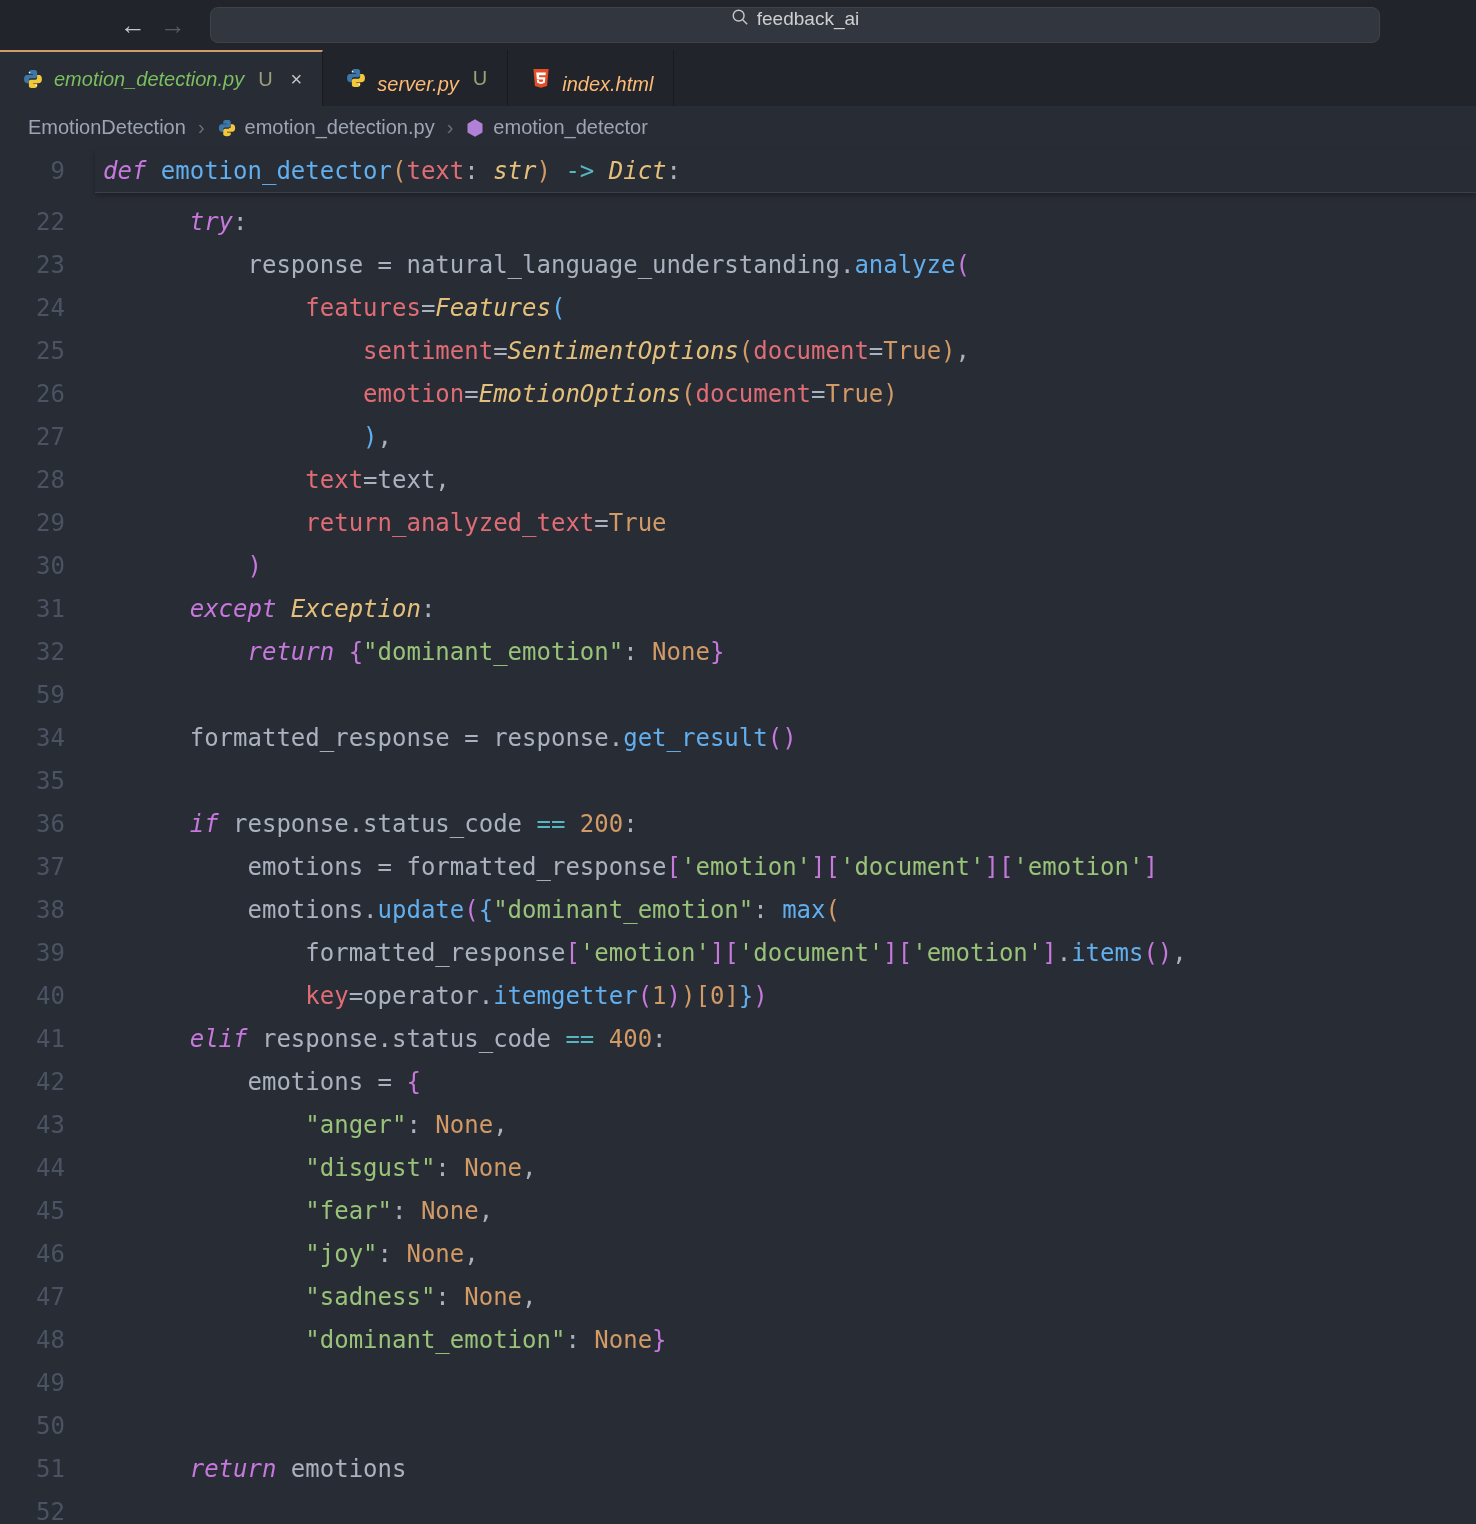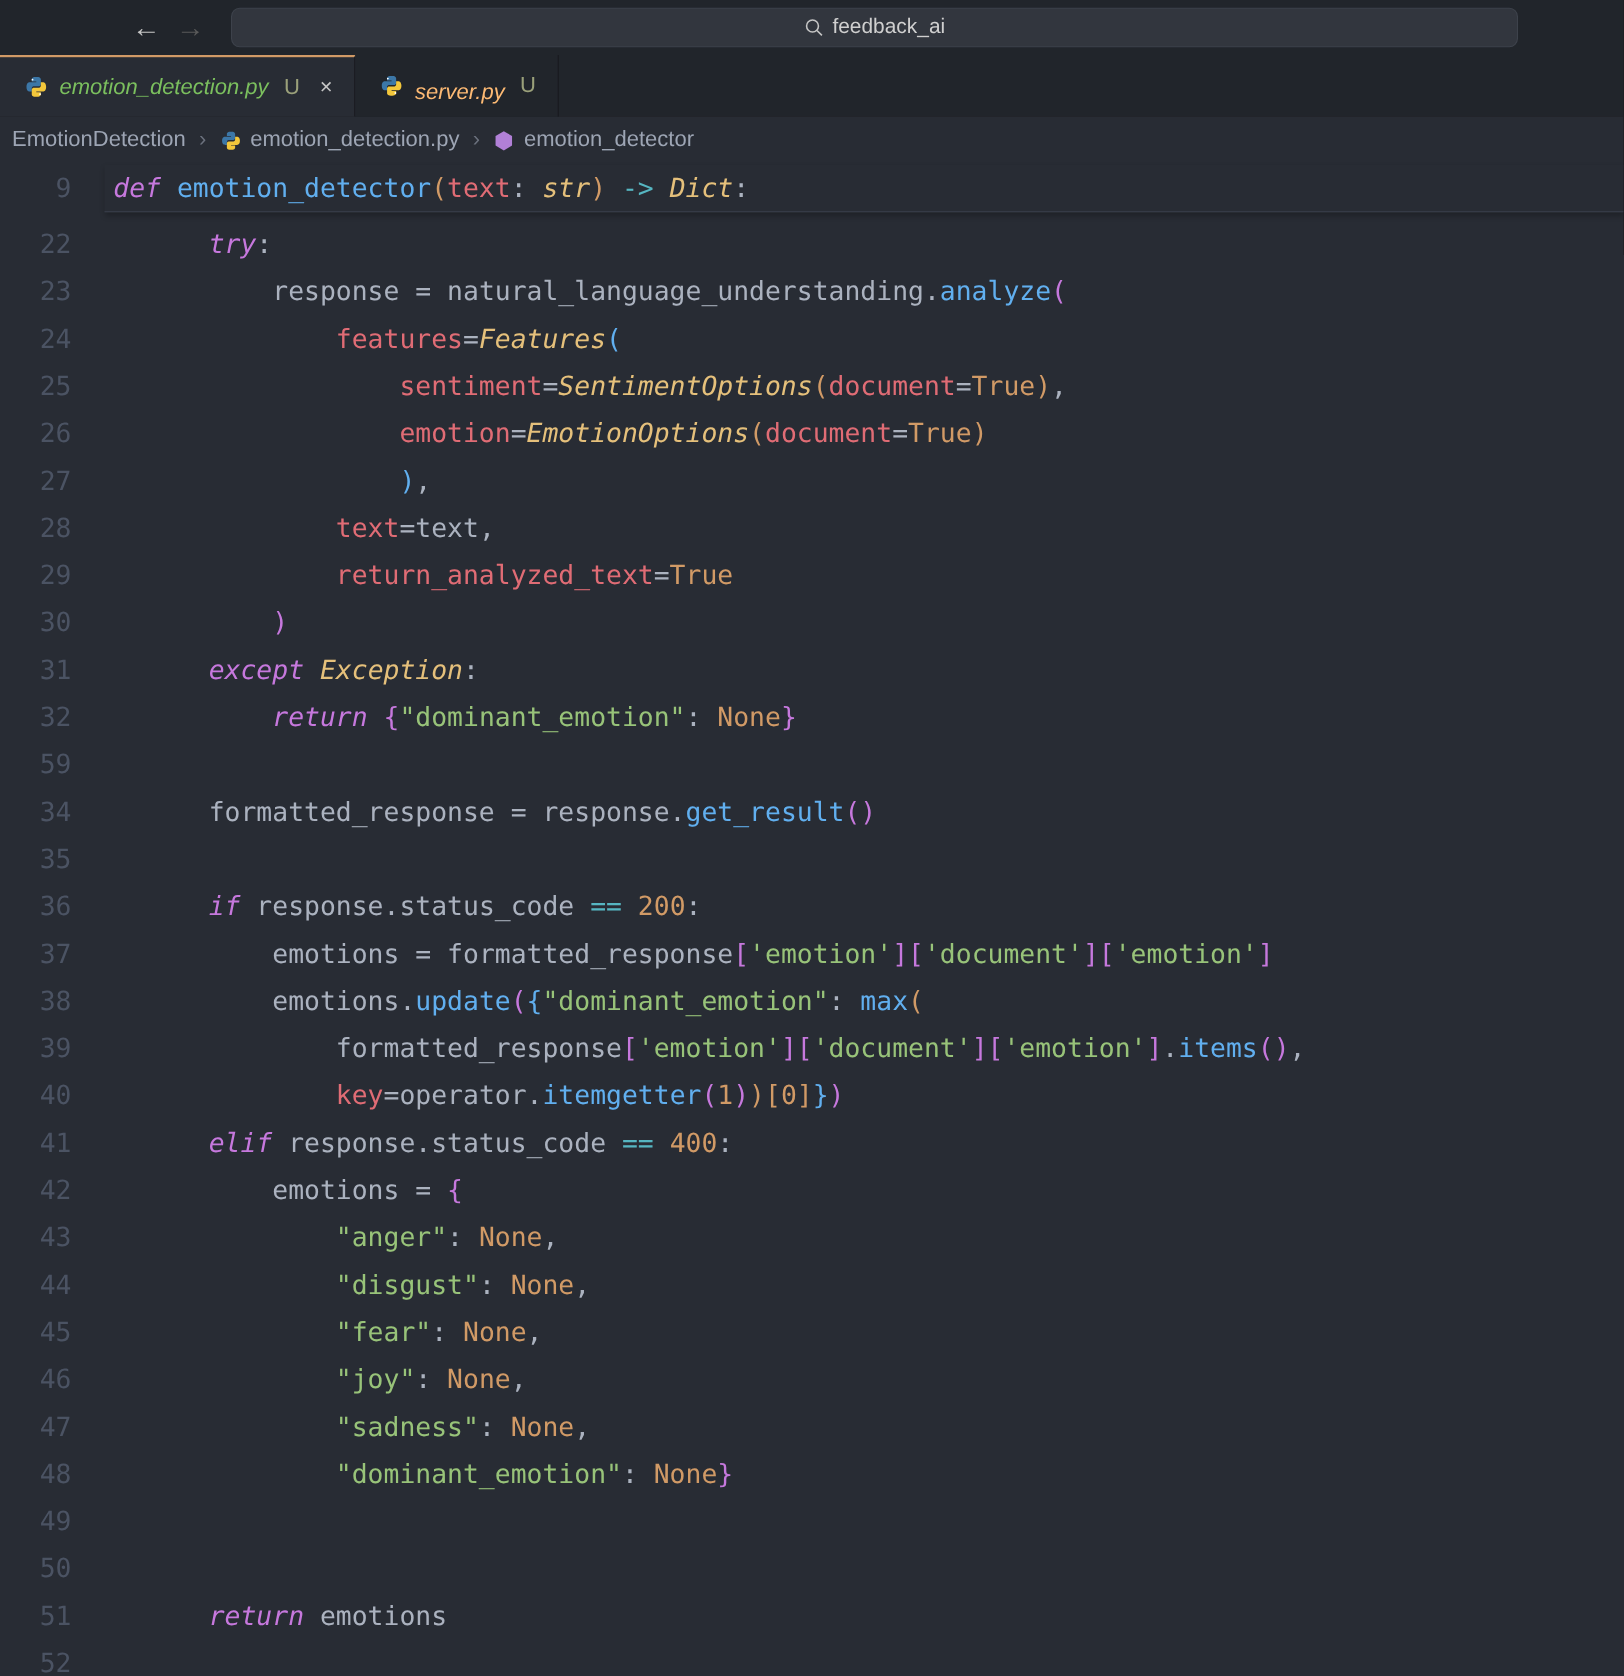--- a/index.html
+++ b/index.html
@@ -24,21 +24,21 @@
   .navarrow { color: #c5c5c5; font-size: 26px; line-height: 1; cursor: default; user-select:none; }
   .navarrow.dim { color: #5a5a5a; }
   .searchbox {
     flex: 1;
     max-width: 1170px;
     height: 36px;
     background: #32363e;
     border: 1px solid #3d424b;
     border-radius: 8px;
     display: flex;
-    align-items: center;
+    align-items: flex-start;
     justify-content: center;
     gap: 8px;
     color: #cfcfcf;
     font-size: 19px;
   }
   .searchbox .mag { width:18px; height:18px; }
   .searchbox .mag circle { stroke:#c5c5c5; stroke-width:1.6; fill:none; }
   .searchbox .mag line { stroke:#c5c5c5; stroke-width:1.6; }
 
   
@@ -72,21 +72,21 @@
   .tab .icon { width: 22px; height: 22px; }
   .secondary .fname { color: #fdba74; margin-top: 12px; }
 
   
   .breadcrumbs {
     height: 44px;
     background: #282c34;
     display: flex;
     align-items: center;
     gap: 12px;
-    padding-left: 11px;
+    padding-left: 28px;
     font-size: 20px;
     color: #9da5b4;
     border-bottom: 1px solid #181a1f00;
   }
   .breadcrumbs .sep { color: #6b717d; }
   .breadcrumbs .func { color: #9da5b4; }
   .bc-item { display:flex; align-items:center; gap:8px; }
   .bc-icon { width:20px; height:20px; }
 
   
@@ -172,20 +172,27 @@
   </div>
   <div class="tab secondary">
     <svg class="icon" viewBox="0 0 32 32">
       <path class="pyicon-bg" d="M15 3c-5 0-5 3-5 3v3h6v1H7c0 0-4 0-4 6s4 6 4 6h3v-4c0-3 3-3 3-3h6c3 0 3-3 3-3V6c0 0 0-3-5-3h-2z"></path>
       <circle cx="11" cy="6.5" r="1.2" fill="#fff"></circle>
       <path class="pyicon-fg" d="M17 29c5 0 5-3 5-3v-3h-6v-1h9c0 0 4 0 4-6s-4-6-4-6h-3v4c0 3-3 3-3 3h-6c-3 0-3 3-3 3v6c0 0 0 3 5 3h2z"></path>
       <circle cx="21" cy="25.5" r="1.2" fill="#fff"></circle>
     </svg>
     <span class="fname">server.py</span>
     <span class="uflag">U</span>
+  </div>
+  <div class="tab secondary">
+    <svg class="icon" viewBox="0 0 32 32">
+      <path fill="#e44d26" d="M5 3l2.2 24.6L16 30l8.8-2.4L27 3z"></path>
+      <path fill="#fff" d="M9 8h14l-.4 4H13l.3 3h9l-.7 8-5.6 1.6-5.6-1.6-.4-4h3l.2 2 2.8.8 2.8-.8.3-3H10z"></path>
+    </svg>
+    <span class="fname">index.html</span>
   </div>
 </div>
 
 <div class="breadcrumbs">
   <span class="bc-item">
     <span>EmotionDetection</span>
   </span>
   <span class="sep">›</span>
   <span class="bc-item">
     <svg class="bc-icon" viewBox="0 0 32 32">

